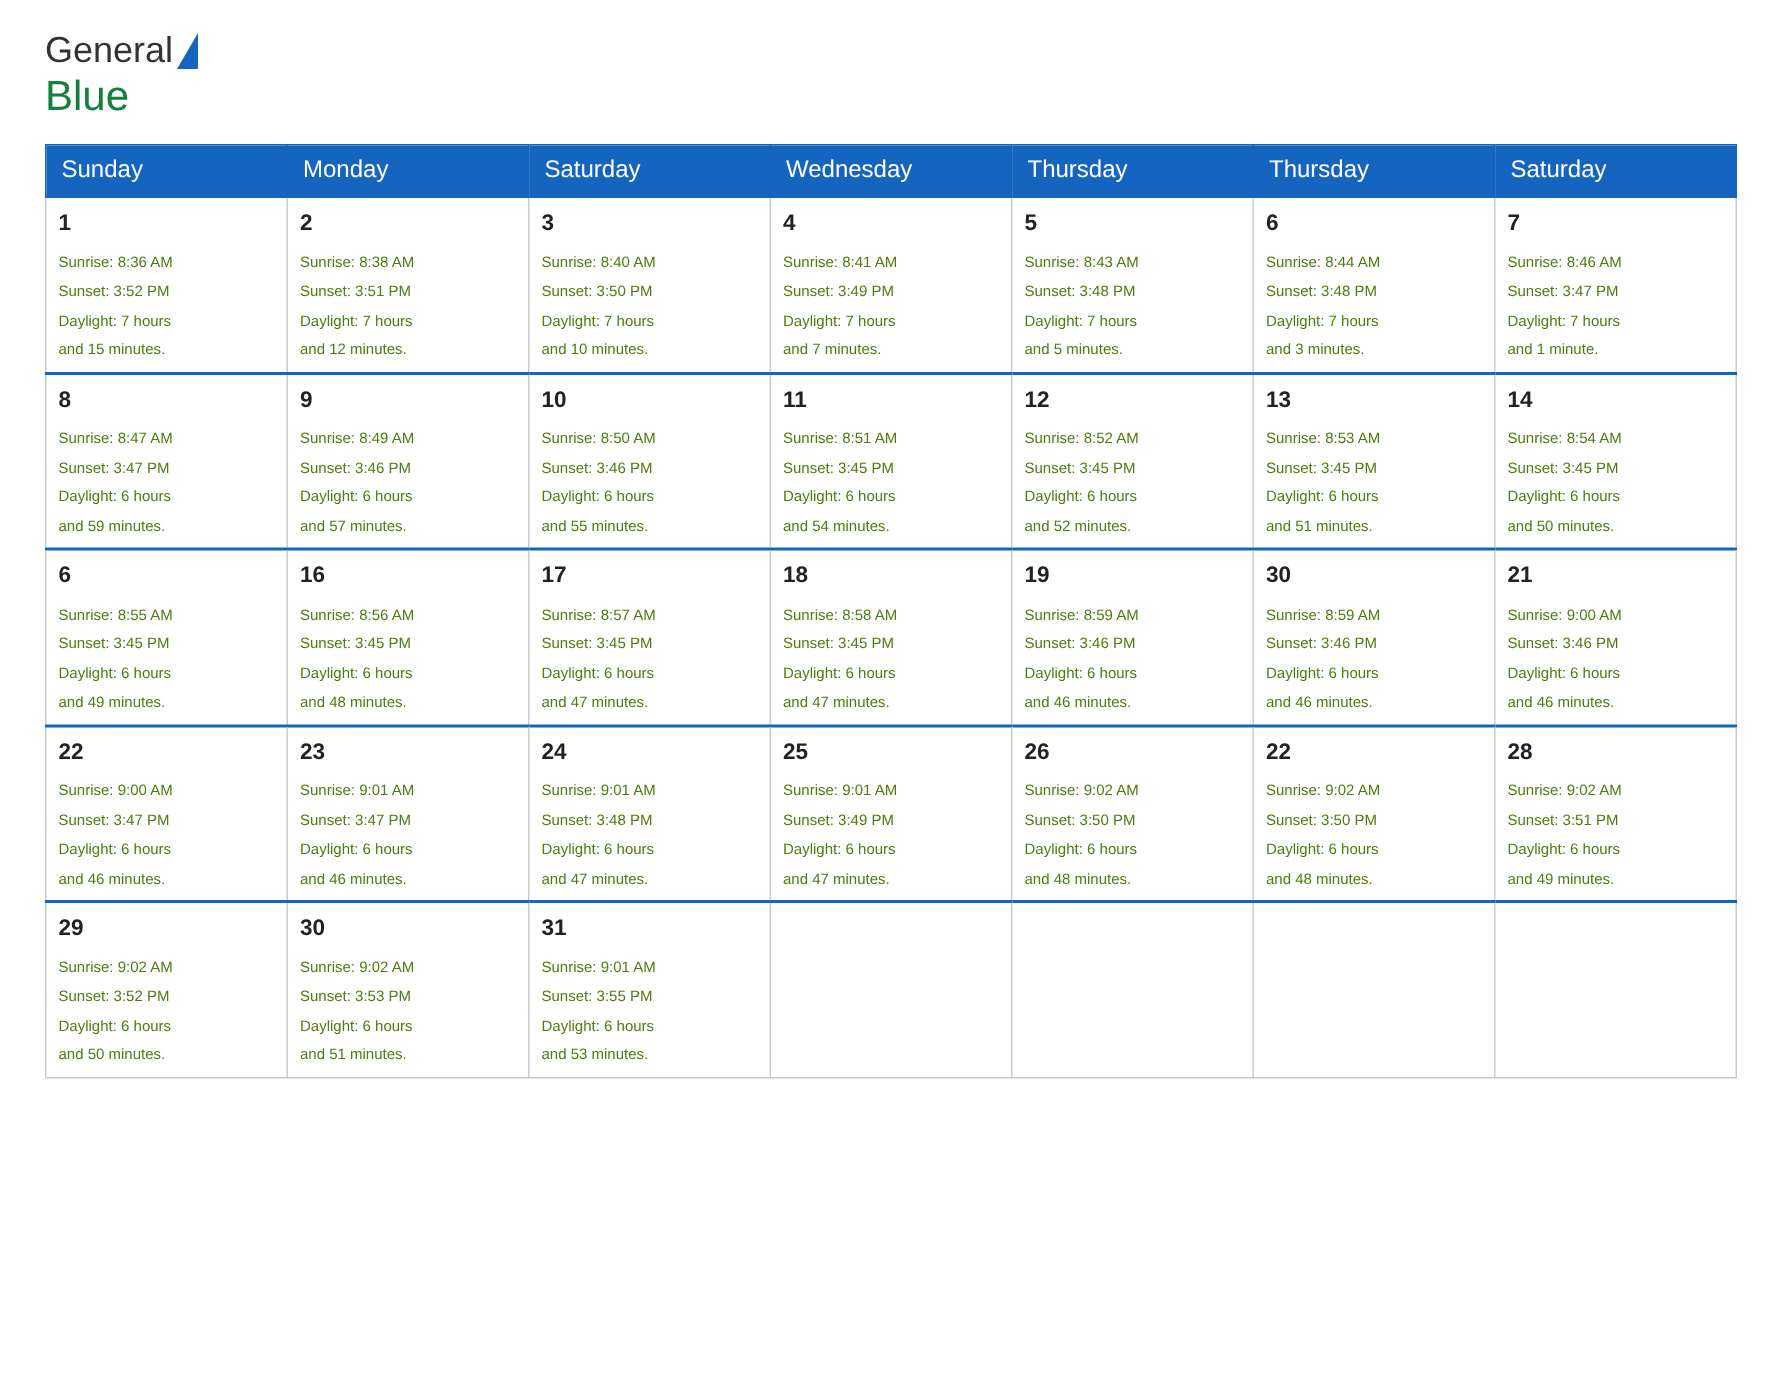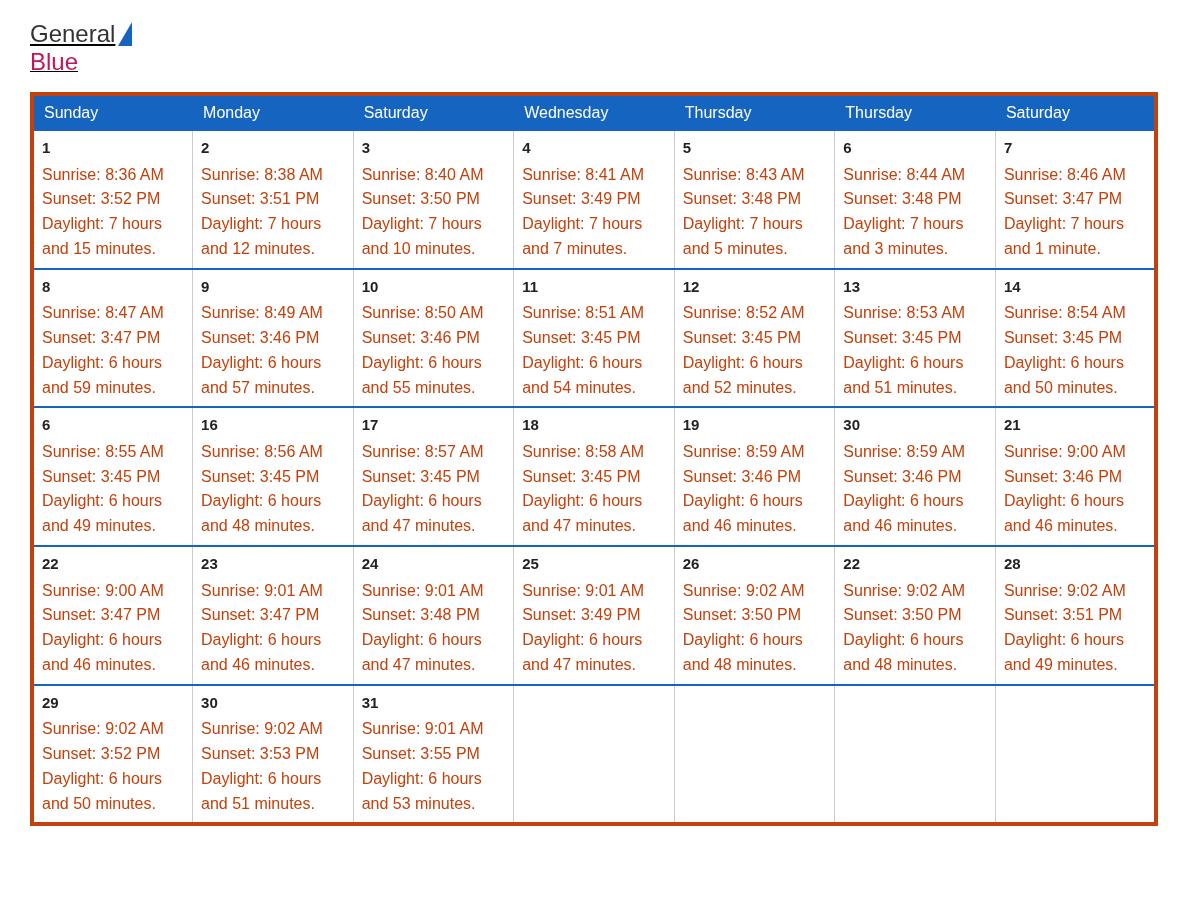--- a/index.html
+++ b/index.html
@@ -8,21 +8,20 @@
       background: #fff;
       width: 1188px;
       min-height: 918px;
       padding: 20px 30px;
     }
     .header-area {
       display: flex;
       justify-content: space-between;
       align-items: flex-start;
       margin-bottom: 16px;
-      text-decoration: underline;
     }
     .logo-wrapper {
       display: flex;
       flex-direction: column;
     }
     .logo-line1 {
       display: flex;
       align-items: center;
     }
     .title-area {
@@ -34,21 +33,21 @@
       color: #222;
     }
     .location-title {
       font-size: 22px;
       color: #444;
       margin-top: 4px;
     }
     .calendar-table {
       width: 100%;
       border-collapse: collapse;
-      border: 4px solid #c2410c;
+      border: 1px solid #c2410c;
     }
     .calendar-table th {
       background-color: #1565C0;
       color: #fff;
       font-size: 16px;
       font-weight: normal;
       padding: 8px 10px;
       text-align: left;
       border: 1px solid #1565C0;
     }
@@ -63,42 +62,42 @@
       line-height: 1.5;
     }
     .day-number {
       font-size: 15px;
       font-weight: bold;
       color: #222;
       display: block;
       margin-bottom: 3px;
     }
     .day-info {
-      font-size: 16px;
-      color: #c2410c;
+      font-size: 10px;
+      color: #4d7c0f;
       line-height: 1.55;
     }
     .empty-cell {
       background: #fff;
     }
     .row-divider {
       border-top: 2px solid #1565C0 !important;
     }
   </style>
 </head>
 <body>
 
 <div class="header-area">
   <div class="logo-wrapper">
     <div class="logo-line1">
       <span style="font-size:24px;color:#333;font-weight:normal;">General</span>
       <span style="display:inline-block;width:0;height:0;border-left:14px solid transparent;border-bottom:24px solid #1565C0;margin-left:3px;vertical-align:middle;"></span>
     </div>
     <div>
-      <span style="font-size:24px;color:#be185d;font-weight:normal;">Blue</span>
+      <span style="font-size:28px;color:#15803d;font-weight:normal;">Blue</span>
     </div>
   </div>
   <div class="title-area">
     <div class="month-title"></div>
     <div class="location-title"></div>
   </div>
 </div>
 
 <table class="calendar-table">
   <thead>

